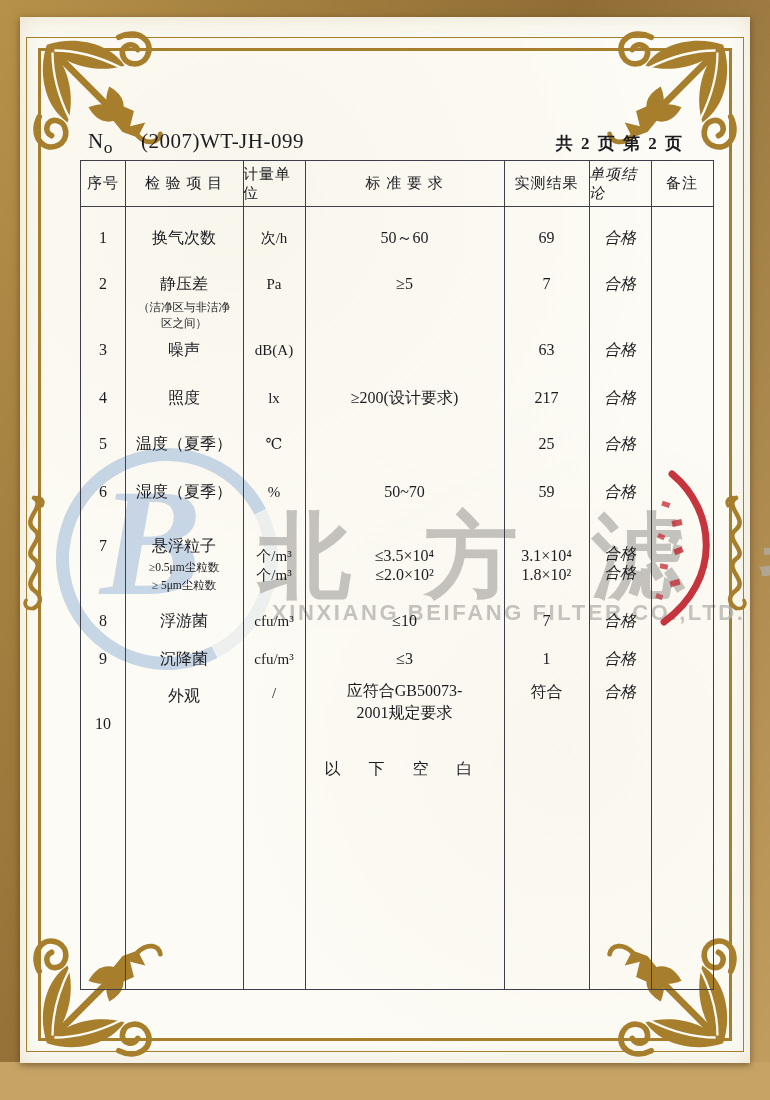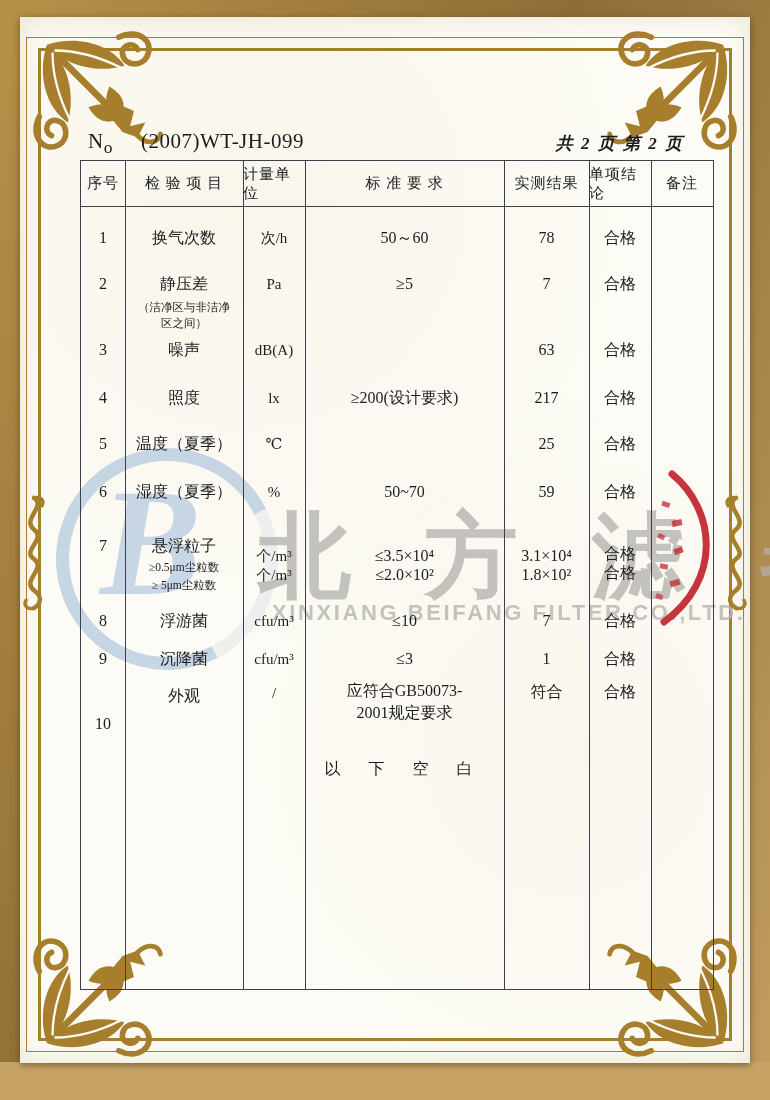--- a/index.html
+++ b/index.html
@@ -25,40 +25,40 @@
   .corner.tl{left:26px;top:24px;}
   .corner.tr{right:26px;top:24px;transform:scaleX(-1);}
   .corner.bl{left:26px;bottom:36px;transform:scaleY(-1);}
   .corner.br{right:26px;bottom:36px;transform:scale(-1,-1);}
   .sidescroll{position:absolute;width:26px;height:118px;top:494px;}
   .sidescroll.left{left:21px;}
   .sidescroll.right{right:21px;transform:scaleX(-1);}
 
   .docno{position:absolute;left:88px;top:129px;font-size:21px;letter-spacing:.5px;}
   .docno .num{margin-left:28px;}
-  .pages{position:absolute;right:86px;top:132px;font-size:17px;font-weight:bold;letter-spacing:2px;font-style:italic;}
+  .pages{position:absolute;right:86px;top:132px;font-size:17px;font-weight:bold;letter-spacing:2px;}
 
   .wm-ring{position:absolute;left:56px;top:448px;width:196px;height:196px;border-radius:50%;
     border:13px solid rgba(156,184,216,.55);border-right-color:rgba(156,184,216,.15);
     transform:rotate(18deg);z-index:1;}
   .wm-b{position:absolute;left:100px;top:452px;font-size:152px;font-weight:bold;font-style:italic;
     color:rgba(156,184,216,.55);z-index:1;line-height:1.2;}
   .wm-brand{position:absolute;left:258px;top:494px;font-size:93px;font-weight:bold;
     font-family:"Liberation Sans","DejaVu Sans",sans-serif;letter-spacing:24px;
     color:rgba(178,175,170,.75);white-space:nowrap;z-index:1;}
   .wm-co{position:absolute;left:272px;top:600px;font-size:22px;font-weight:bold;
     font-family:"Liberation Sans","DejaVu Sans",sans-serif;letter-spacing:2.6px;
     color:rgba(183,180,175,.8);white-space:nowrap;z-index:1;}
 
   .rtable{position:absolute;left:80px;top:160px;width:632px;height:828px;
     border:1.5px solid #3d3e4a;z-index:2;}
   .vline{position:absolute;top:0;bottom:0;width:1px;background:#3d3e4a;}
   .hline{position:absolute;left:0;right:0;top:45px;height:1px;background:#3d3e4a;}
   .c0{left:0;width:44px;}  .c1{left:44px;width:118px;} .c2{left:162px;width:62px;}
-  .c3{left:224px;width:199px;} .c4{left:423px;width:85px;} .c5{left:508px;width:62px;}
+  .c3{left:224px;width:199px;} .c4{left:423px;width:85px;} .c5{left:508px;width:62px;font-style:italic;}
   .c6{left:570px;width:62px;}
   .hcell{position:absolute;top:0;height:45px;display:flex;align-items:center;justify-content:center;
     font-size:15px;letter-spacing:1px;}
   .cell{position:absolute;transform:translateY(-50%);text-align:center;font-size:16px;white-space:nowrap;}
   .cell.sm{font-size:11.5px;}
   .cell.unit{font-size:15px;}
   .blanknote{letter-spacing:12px;}
 
   .stamp{position:absolute;left:642px;top:468px;width:112px;height:162px;z-index:3;opacity:.92;}
 </style>
@@ -171,21 +171,21 @@
     <div class="hcell c2">计量单位</div>
     <div class="hcell c3">标 准 要 求</div>
     <div class="hcell c4">实测结果</div>
     <div class="hcell c5">单项结论</div>
     <div class="hcell c6">备注</div>
 
     <span class="cell c0" style="top:77px">1</span>
     <span class="cell c1" style="top:77px">换气次数</span>
     <span class="cell c2 unit" style="top:77px">次/h</span>
     <span class="cell c3" style="top:77px">50～60</span>
-    <span class="cell c4" style="top:77px">78</span>
+    <span class="cell c4" style="top:77px">69</span>
     <span class="cell c5" style="top:77px">合格</span>
 
     <span class="cell c0" style="top:123px">2</span>
     <span class="cell c1" style="top:123px">静压差</span>
     <span class="cell c1 sm" style="top:146px">（洁净区与非洁净</span>
     <span class="cell c1 sm" style="top:162px">区之间）</span>
     <span class="cell c2 unit" style="top:123px">Pa</span>
     <span class="cell c3" style="top:123px">≥5</span>
     <span class="cell c4" style="top:123px">7</span>
     <span class="cell c5" style="top:123px">合格</span>

